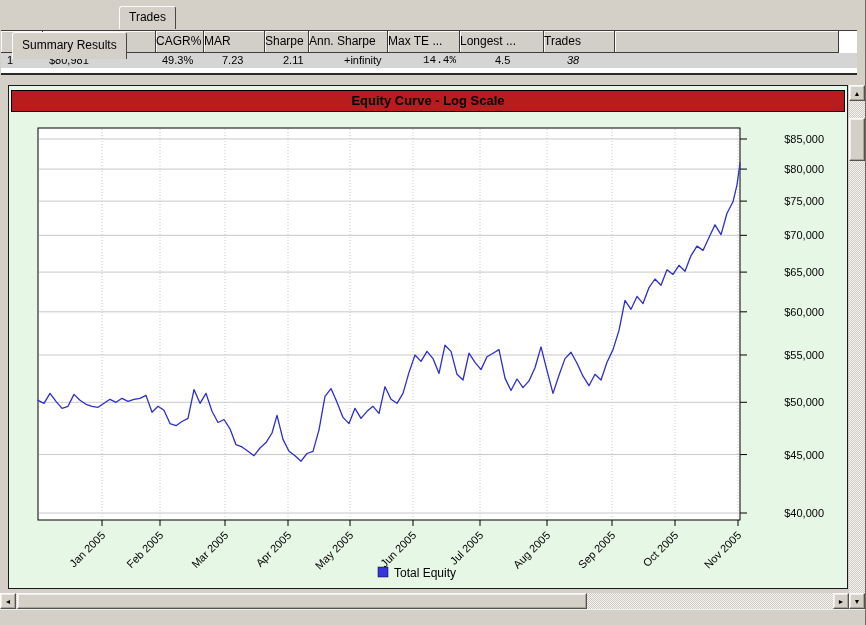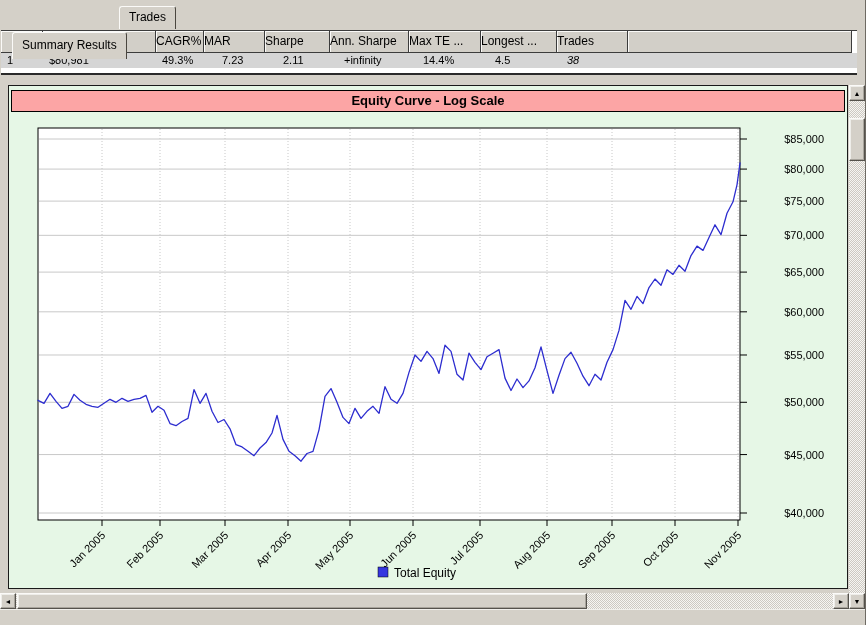--- a/index.html
+++ b/index.html
@@ -26,21 +26,21 @@
   .sort-glyph{color:#b7b3ab;font-size:9px;text-shadow:1px 1px 0 #f2f1ee;}
   #grid-row{display:flex;height:15px;background:#d5d5d5;}
   .rcell{box-sizing:border-box;height:15px;line-height:14px;font-size:11px;
     text-align:left;padding:0 6px;overflow:hidden;white-space:nowrap;}
   .rcell-first{text-align:left;}
 
   
   #chart-panel{position:absolute;left:8px;top:85px;width:840px;height:504px;
     box-sizing:border-box;background:#e6f7e6;border:1px solid #1a1a1a;}
   #chart-title{position:absolute;left:2px;top:4px;right:2px;height:22px;
-    box-sizing:border-box;background:#fca5a5;border:1px solid #000;
+    box-sizing:border-box;background:#b91c1c;border:1px solid #000;
     font-size:13px;font-weight:bold;text-align:center;line-height:20px;}
   #chart-svg{position:absolute;left:0;top:0;pointer-events:none;}
 
   
   .track{background-color:#e6e3dd;
     background-image:conic-gradient(#cdc9c2 25%,#f6f5f2 0 50%,#cdc9c2 0 75%,#f6f5f2 0);
     background-size:2px 2px;}
   .sb-btn,.sb-thumb{position:absolute;box-sizing:border-box;background:#d4d0c8;
     border:1px solid #55524c;border-top-color:#fbfaf8;border-left-color:#fbfaf8;
     box-shadow:inset -1px -1px 0 #a8a49c,inset 1px 1px 0 #eeede9;}
@@ -59,35 +59,35 @@
 
   <div class="tab tab-active">Summary Results</div>
   <div class="tab tab-inactive">Trades</div>
 
   <div id="grid">
     <div id="grid-header">
         <div class="hcell hcell-first" style="width: 42px;"><span class="sort-glyph">▲</span></div>
         <div class="hcell" style="width: 113px;">End Balance</div>
         <div class="hcell" style="width: 48px;">CAGR%</div>
         <div class="hcell" style="width: 61px;">MAR</div>
-        <div class="hcell" style="width: 65px;">Sharpe</div>
+        <div class="hcell" style="width: 44px;">Sharpe</div>
         <div class="hcell" style="width: 79px;">Ann. Sharpe</div>
         <div class="hcell" style="width: 72px;">Max TE ...</div>
-        <div class="hcell" style="width: 76px;">Longest ...</div>
+        <div class="hcell" style="width: 84px;">Longest ...</div>
         <div class="hcell" style="width: 71px;">Trades</div>
         <div class="hcell" style="width: 224px;"></div>
       </div>
     <div id="grid-row">
         <div class="rcell rcell-first" style="width: 42px;">1</div>
         <div class="rcell" style="width: 113px;">$80,981</div>
         <div class="rcell" style="width: 60px;">49.3%</div>
         <div class="rcell" style="width: 61px;">7.23</div>
         <div class="rcell" style="width: 61px;">2.11</div>
         <div class="rcell" style="width: 79px;">+infinity</div>
-        <div class="rcell" style="width: 72px;">14.4%</div>
+        <div class="rcell" style="width: 72px; font-family: Liberation Mono, monospace;">14.4%</div>
         <div class="rcell" style="width: 72px;">4.5</div>
         <div class="rcell" style="width: 71px; font-style: italic;">38</div>
         <div class="rcell" style="width: 224px;"></div>
       </div>
   </div>
 
   <div id="chart-panel">
     <div id="chart-title">Equity Curve - Log Scale</div>
   </div>
 

